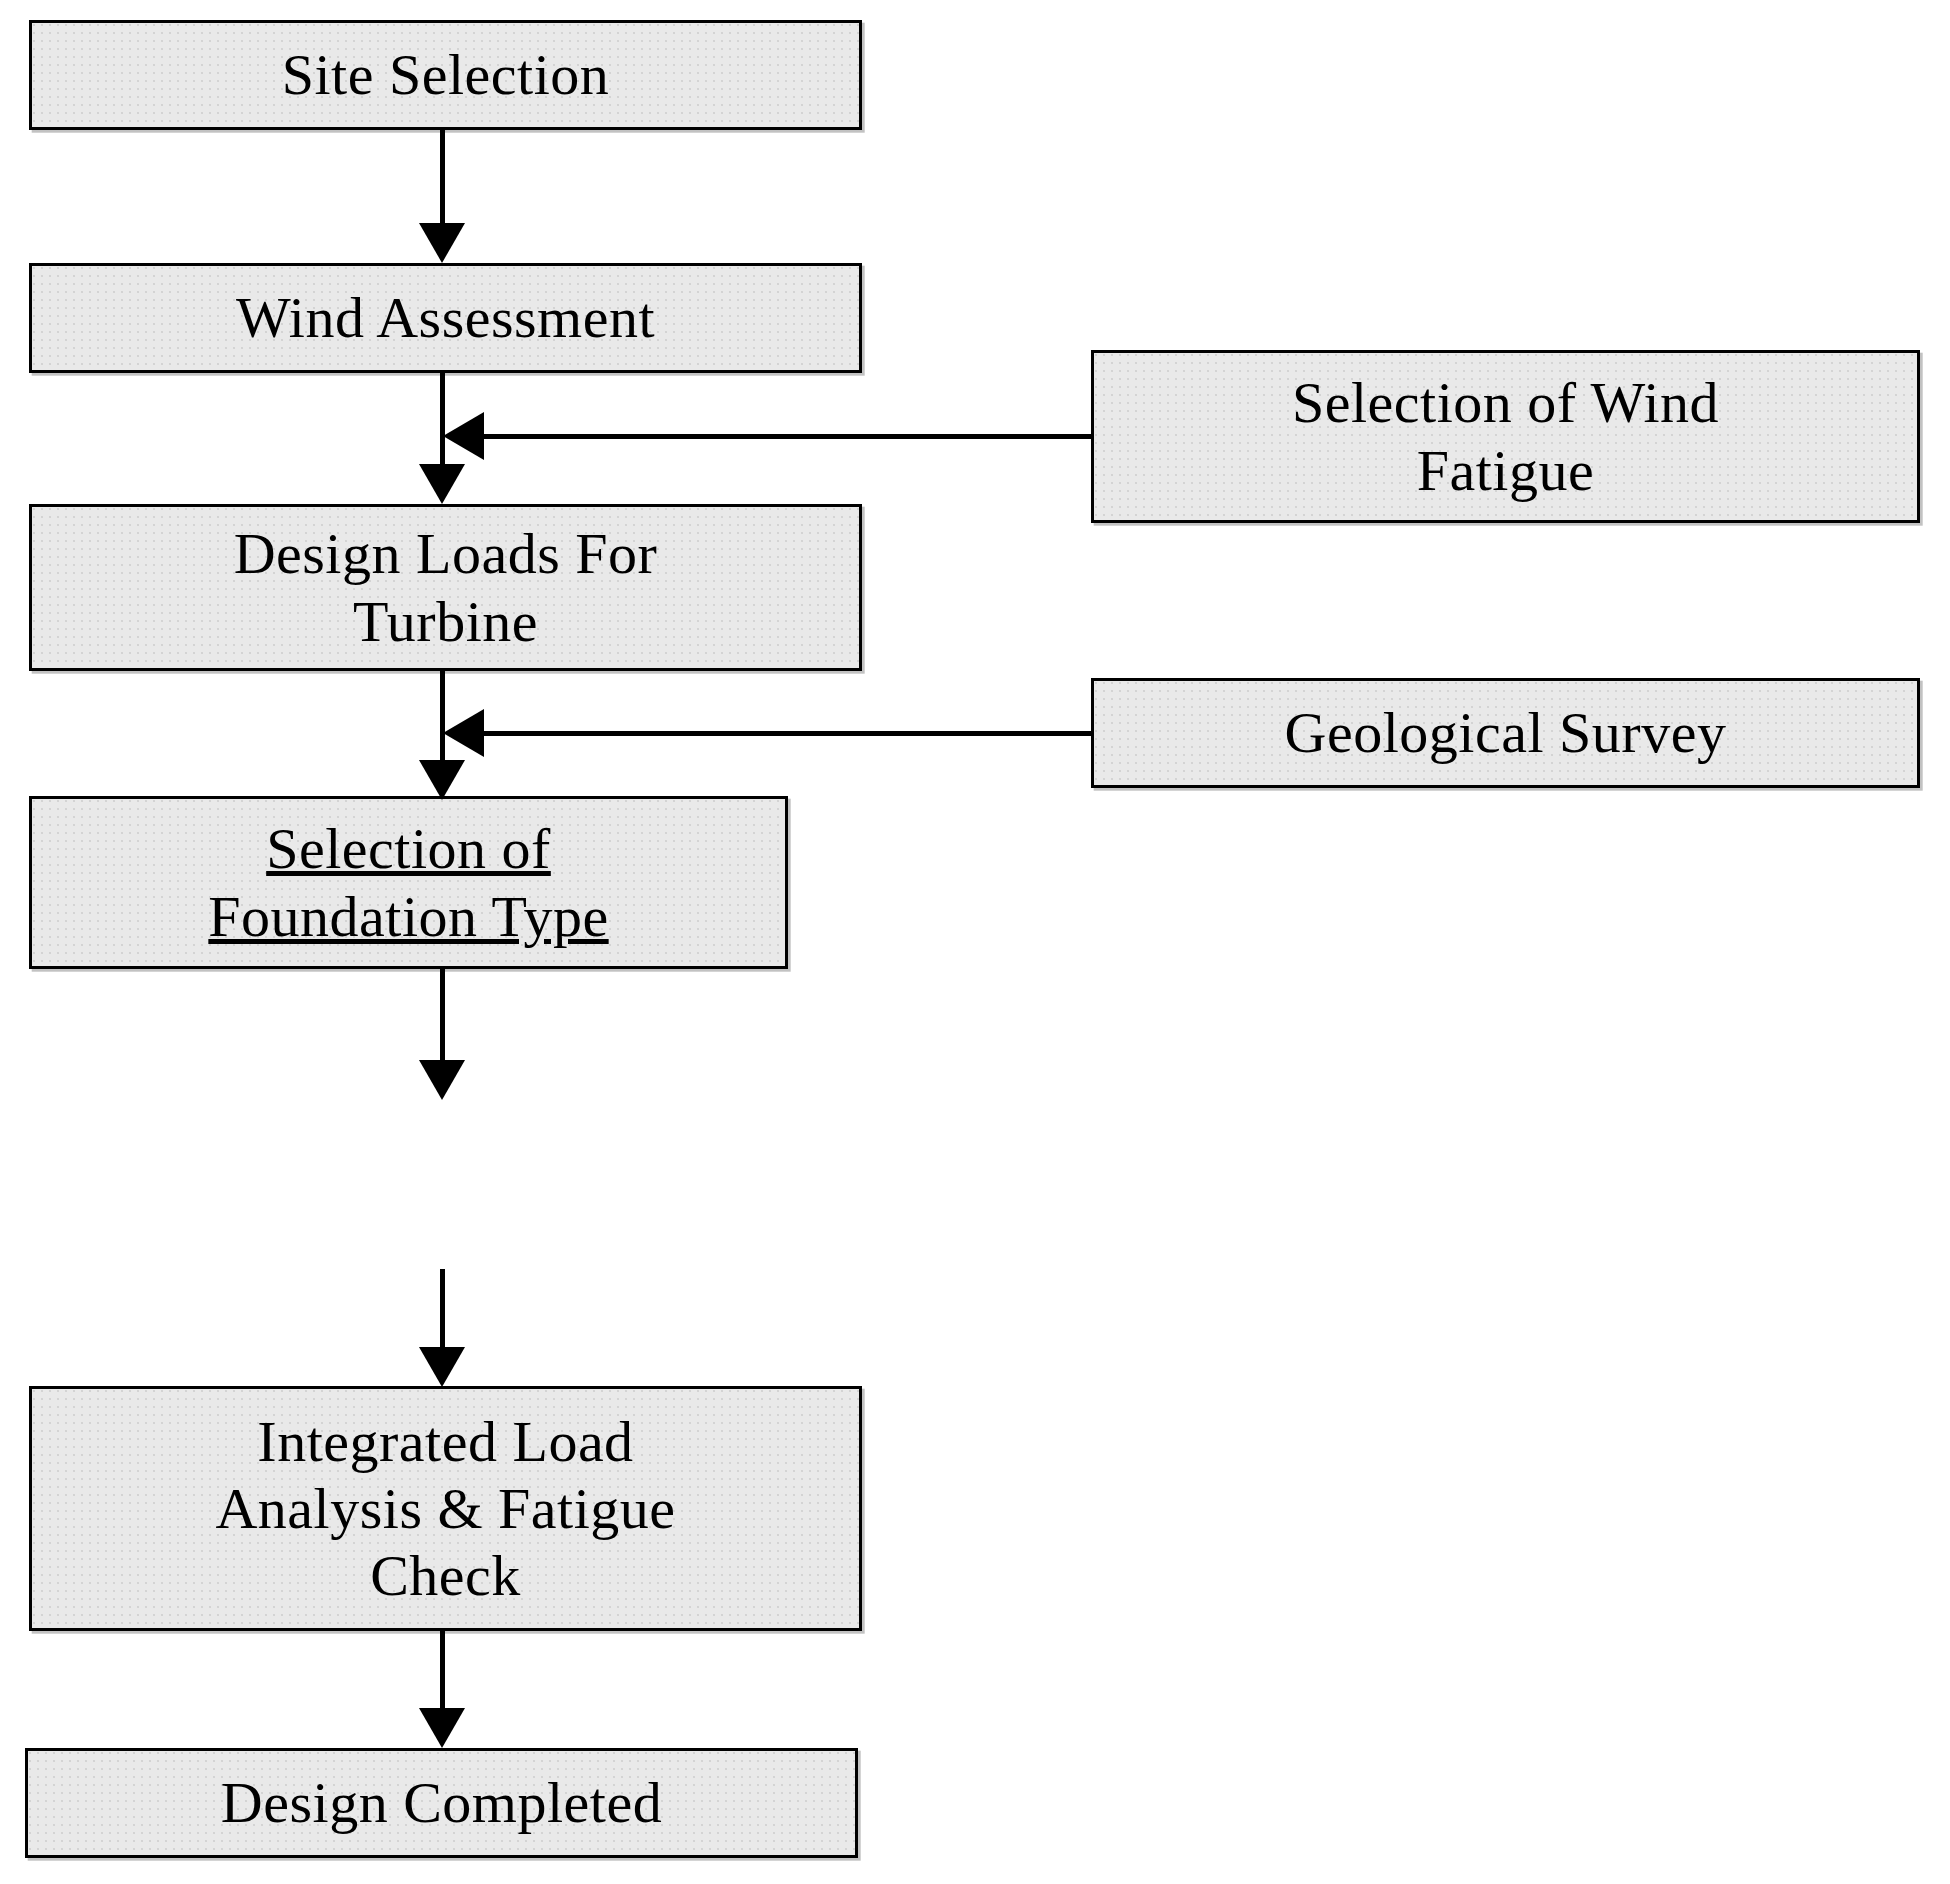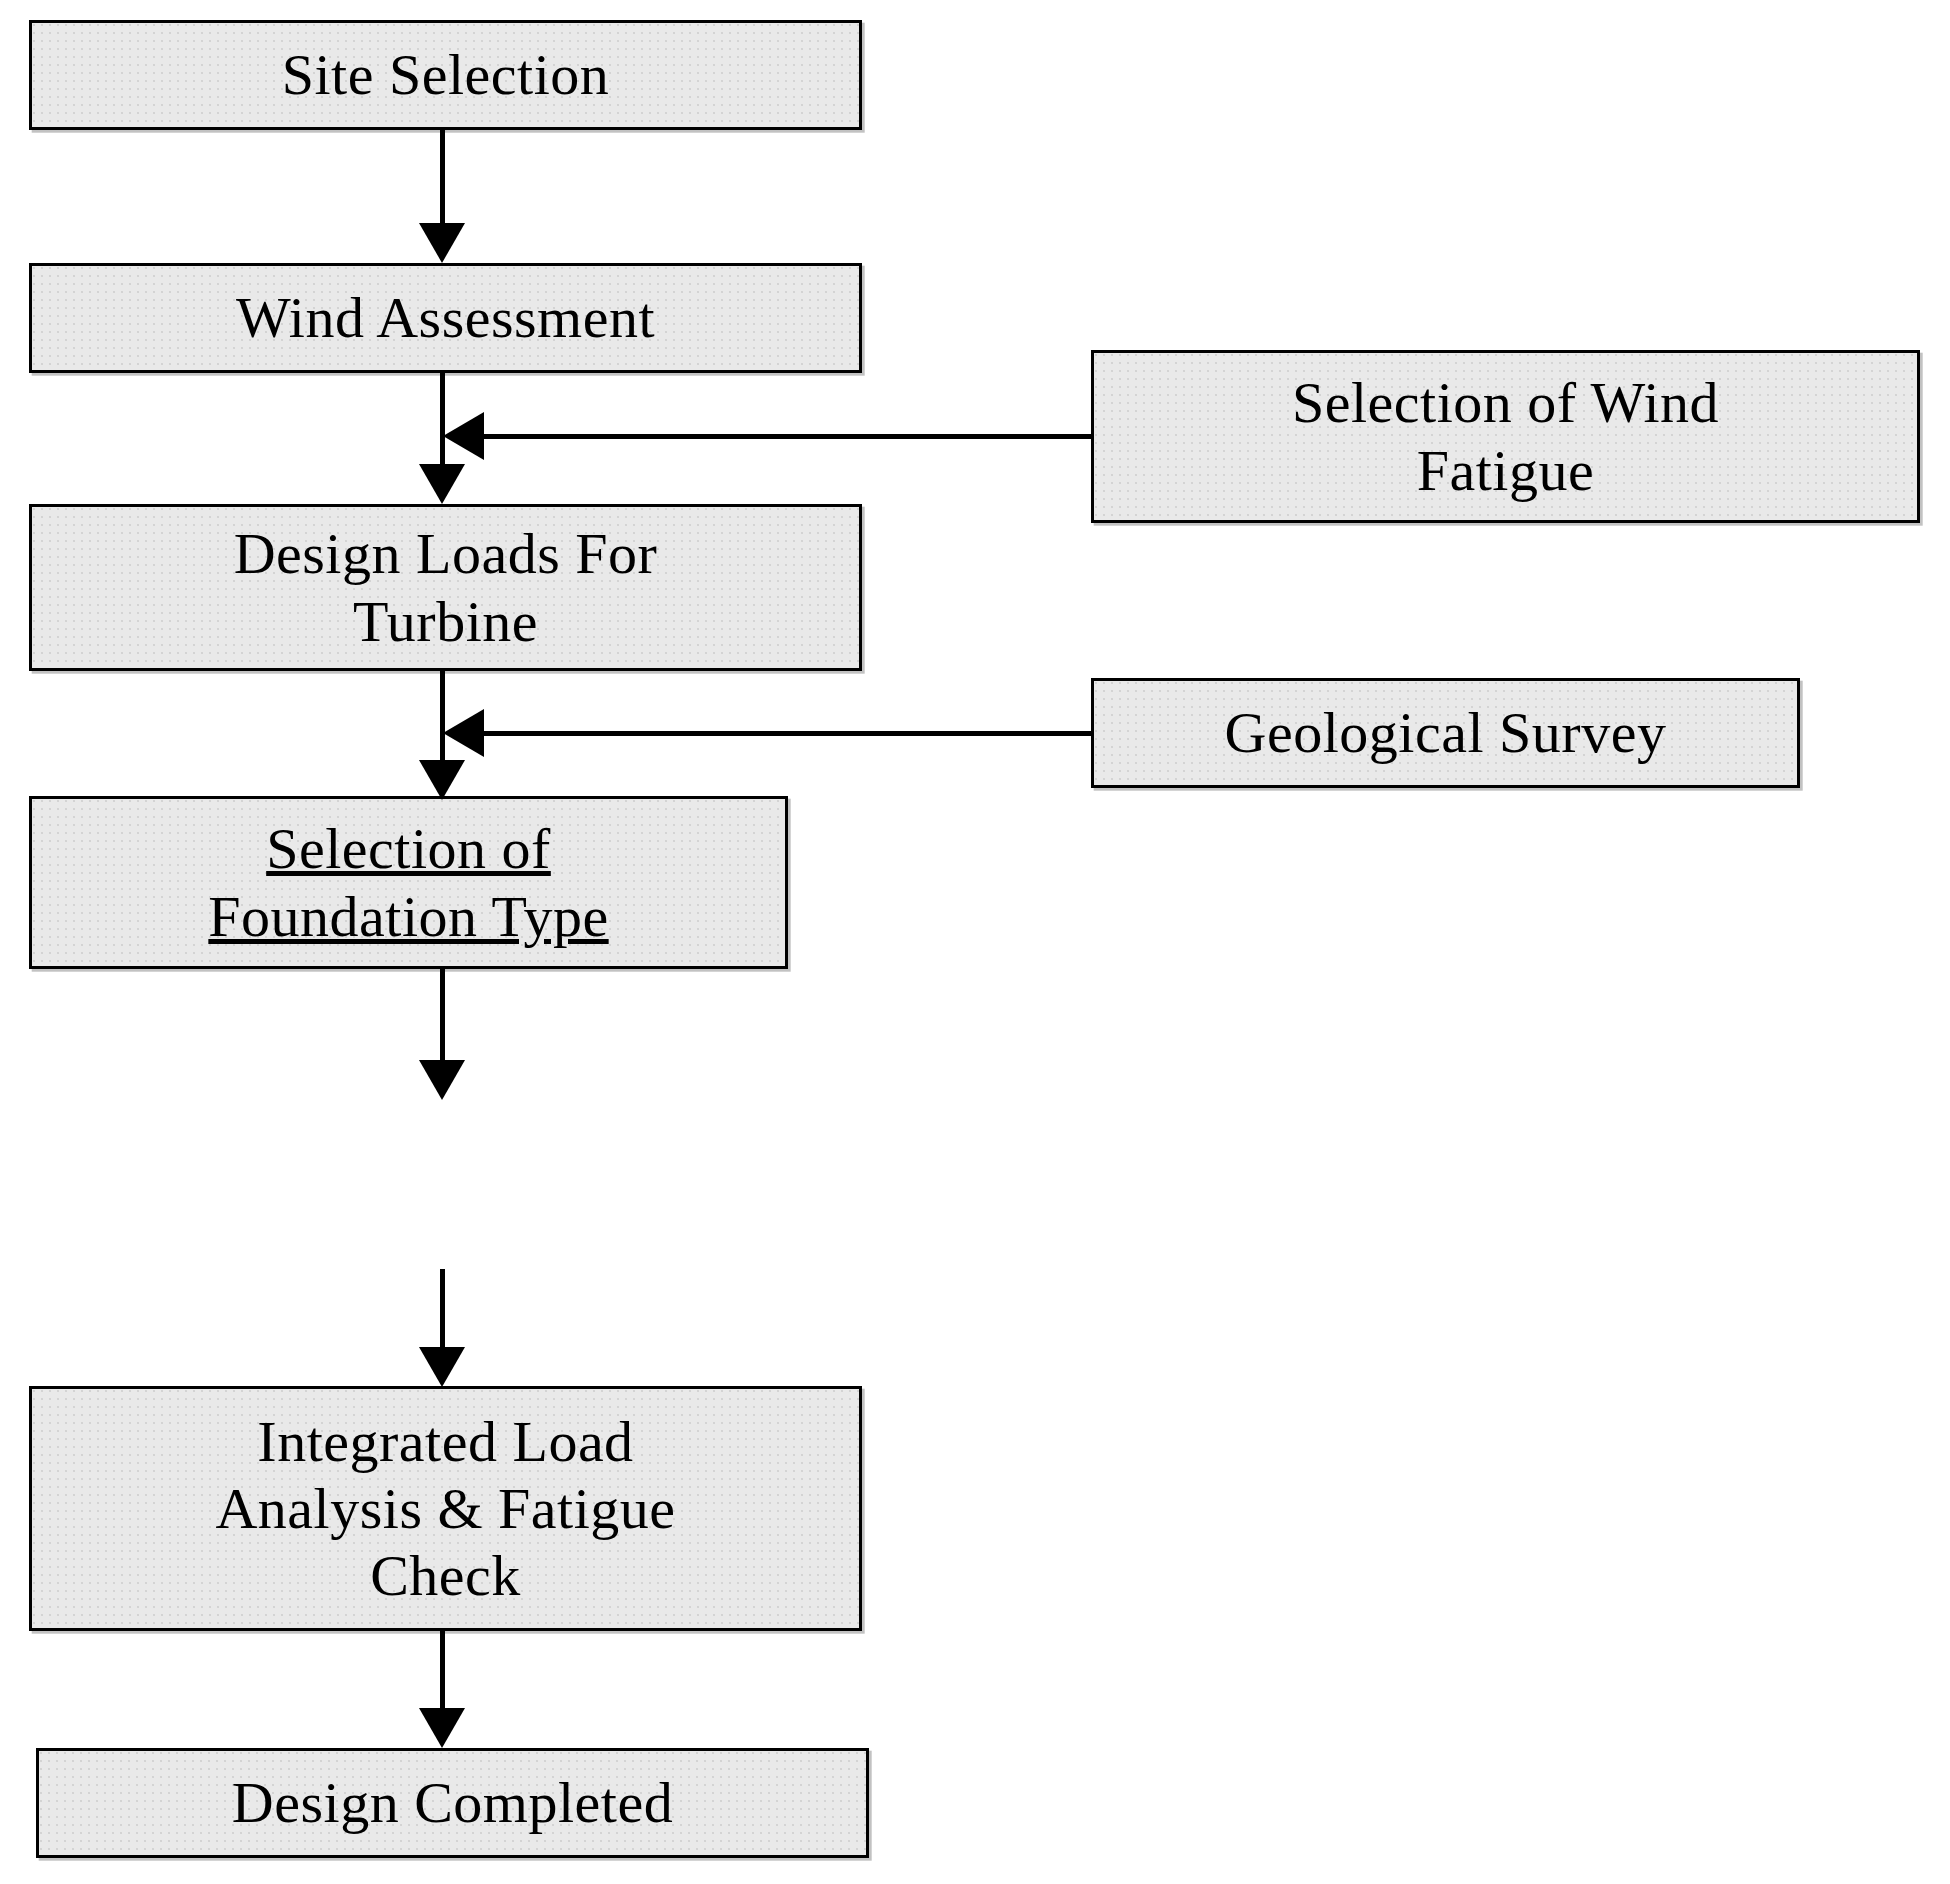--- a/index.html
+++ b/index.html
@@ -92,30 +92,30 @@
 Foundation Type</span>
   </div>
 
 
   <div class="node" style="left:29px; top:1386px; width:833px; height:245px;">
     <span class="node-label">Integrated Load
 Analysis &amp; Fatigue
 Check</span>
   </div>
 
-  <div class="node" style="left:36px; top:1748px; width:833px; height:110px;">
+  <div class="node" style="left:25px; top:1748px; width:833px; height:110px;">
     <span class="node-label">Design Completed</span>
   </div>
 
   <div class="node" style="left:1091px; top:350px; width:829px; height:173px;">
     <span class="node-label">Selection of Wind
 Fatigue</span>
   </div>
 
-  <div class="node" style="left:1091px; top:678px; width:709px; height:110px;">
+  <div class="node" style="left:1091px; top:678px; width:829px; height:110px;">
     <span class="node-label">Geological Survey</span>
   </div>
 
   <div class="v-line" style="left:440px; top:130px; height:99px;"></div>
   <div class="arrow-down" style="left:419px; top:223px;"></div>
 
   <div class="v-line" style="left:440px; top:373px; height:99px;"></div>
   <div class="arrow-down" style="left:419px; top:464px;"></div>
 
   <div class="h-line" style="left:477px; top:434px; width:614px;"></div>

